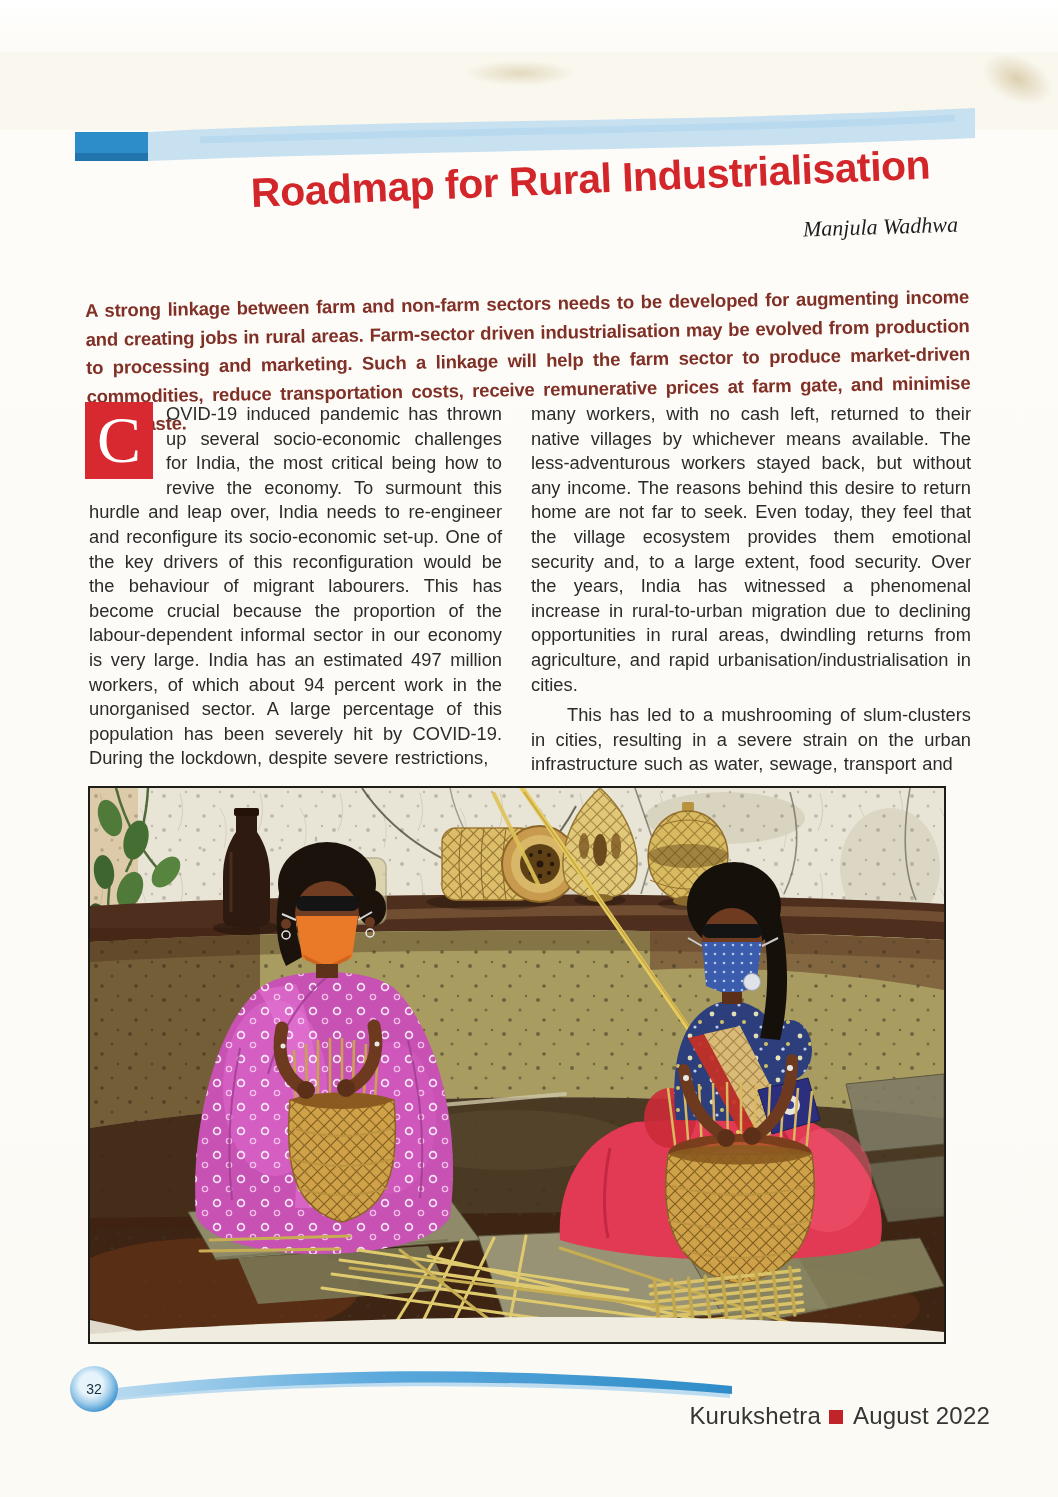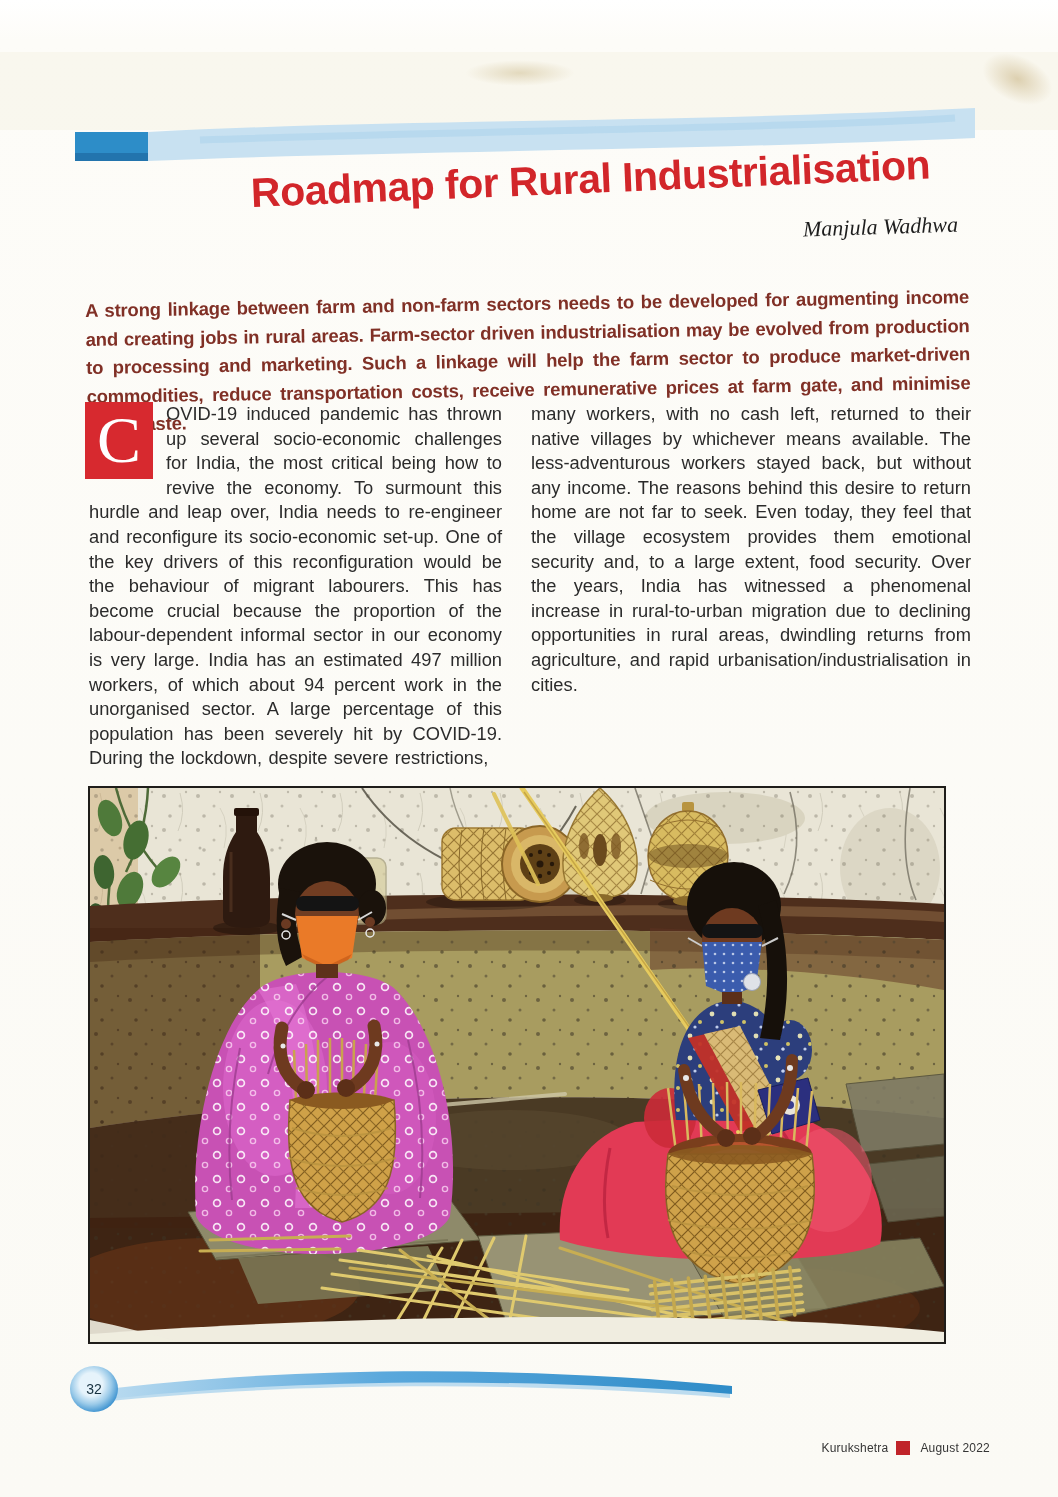--- a/index.html
+++ b/index.html
@@ -49,22 +49,22 @@
   }
   .photo-frame svg{display:block;width:854px;height:554px;}
   .footer-swoosh{position:absolute;left:90px;top:1352px;width:660px;height:58px;}
   .page-num{
     position:absolute;left:70px;top:1366px;width:48px;height:46px;border-radius:50%;
     background:radial-gradient(circle at 44% 40%,#e6f3fb 0 30%,#9ccbe9 52%,#3e93d0 74%,#1d6ba6 100%);
     display:flex;align-items:center;justify-content:center;
     font-size:14px;color:#16303f;
   }
   .footer-text{
-    position:absolute;right:68px;top:1439px;font-size:12px;color:#353535;letter-spacing:.2px;
-    display:flex;align-items:flex-end;
+    position:absolute;right:68px;top:1402px;font-size:24px;color:#353535;letter-spacing:.2px;
+    display:flex;align-items:center;
   }
   .footer-square{display:inline-block;width:14px;height:14px;background:#c0242a;margin:2px 8px 0 8px;}
   .footer-issue{margin-left:2px;}
 </style>
 </head>
 <body>
 
 <div class="page">
 
   <div class="cream-band"></div>
@@ -83,20 +83,21 @@
 
   <p class="abstract">A strong linkage between farm and non-farm sectors needs to be developed for augmenting income and creating jobs in rural areas. Farm-sector driven industrialisation may be evolved from production to processing and marketing. Such a linkage will help the farm sector to produce market-driven commodities, reduce transportation costs, receive remunerative prices at farm gate, and minimise farm waste.</p>
 
   <div class="article">
     <div class="col-left">
       <span class="dropcap">C</span>
       <p>OVID-19 induced pandemic has thrown up several socio-economic challenges for India, the most critical being how to revive the economy. To surmount this hurdle and leap over, India needs to re-engineer and reconfigure its socio-economic set-up. One of the key drivers of this reconfiguration would be the behaviour of migrant labourers. This has become crucial because the proportion of the labour-dependent informal sector in our economy is very large. India has an estimated 497 million workers, of which about 94 percent work in the unorganised sector. A large percentage of this population has been severely hit by COVID-19. During the lockdown, despite severe restrictions,</p>
     </div>
     <div class="col-right">
       <p>many workers, with no cash left, returned to their native villages by whichever means available. The less-adventurous workers stayed back, but without any income. The reasons behind this desire to return home are not far to seek. Even today, they feel that the village ecosystem provides them emotional security and, to a large extent, food security. Over the years, India has witnessed a phenomenal increase in rural-to-urban migration due to declining opportunities in rural areas, dwindling returns from agriculture, and rapid urbanisation/industrialisation in cities.</p>
+      <p class="indent">This has led to a mushrooming of slum-clusters in cities, resulting in a severe strain on the urban infrastructure such as water, sewage, transport and</p>
     </div>
   </div>
 
   <div class="photo-frame">
     <svg viewBox="0 0 854 554">
       <defs>
         <pattern id="dots" width="24" height="24" patternUnits="userSpaceOnUse">
           <circle cx="7" cy="7" r="3.4" fill="none" stroke="#ffffff" stroke-width="1.7"></circle>
           <circle cx="19" cy="17" r="2.6" fill="none" stroke="#ffe2f8" stroke-width="1.4" opacity=".85"></circle>
         </pattern>

